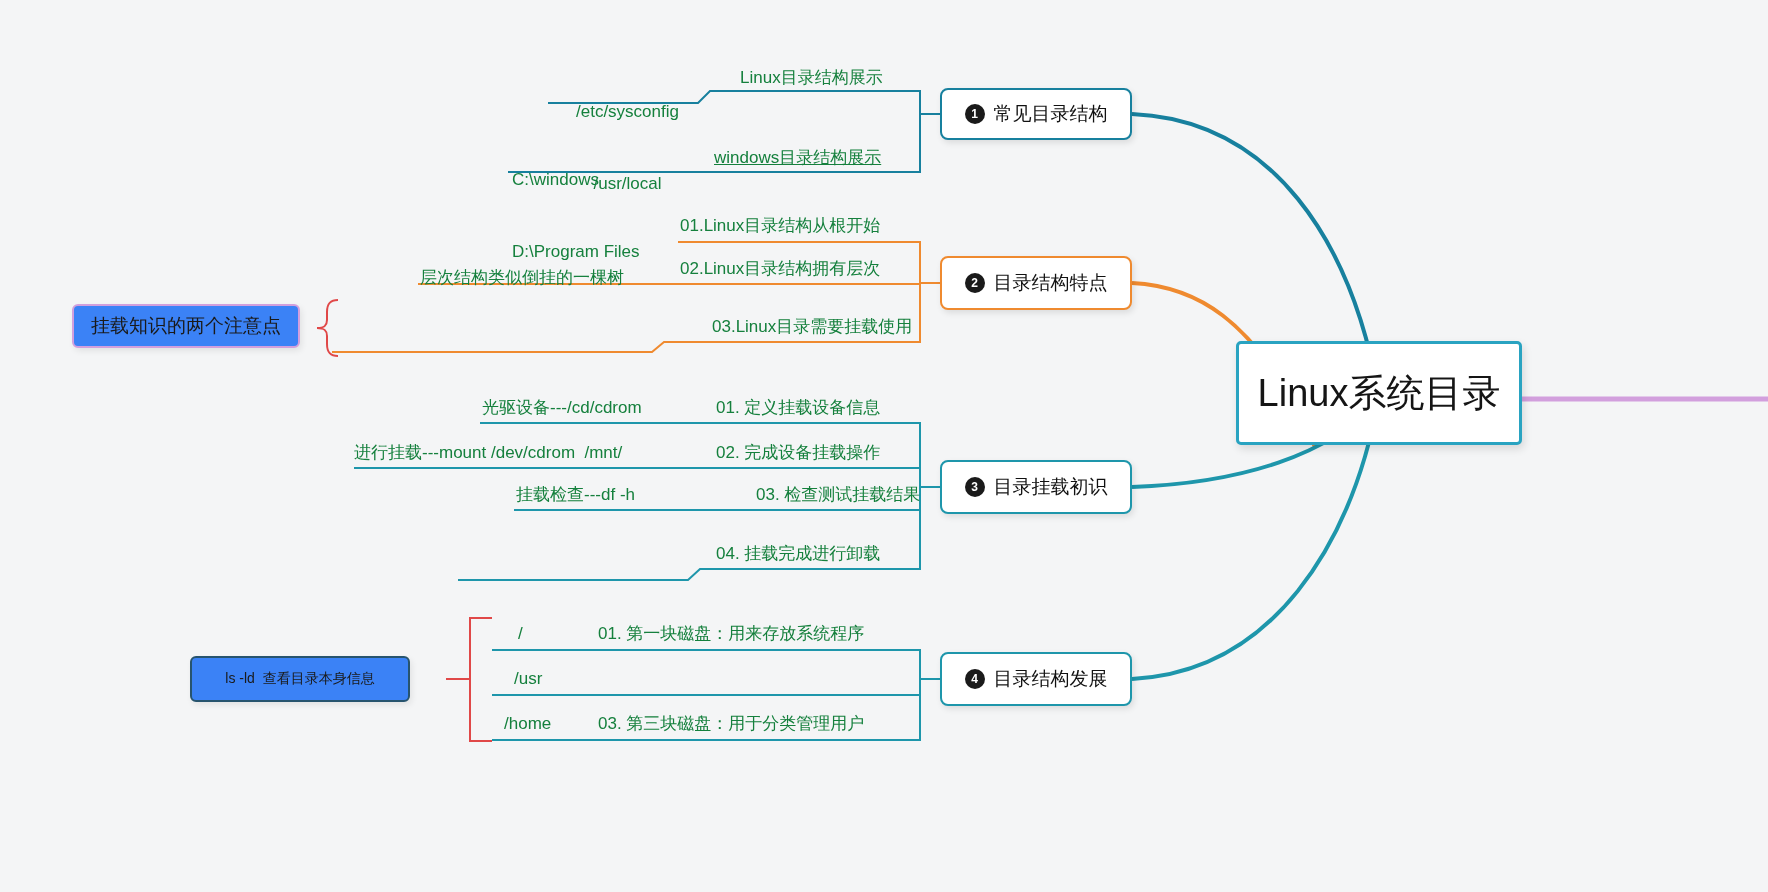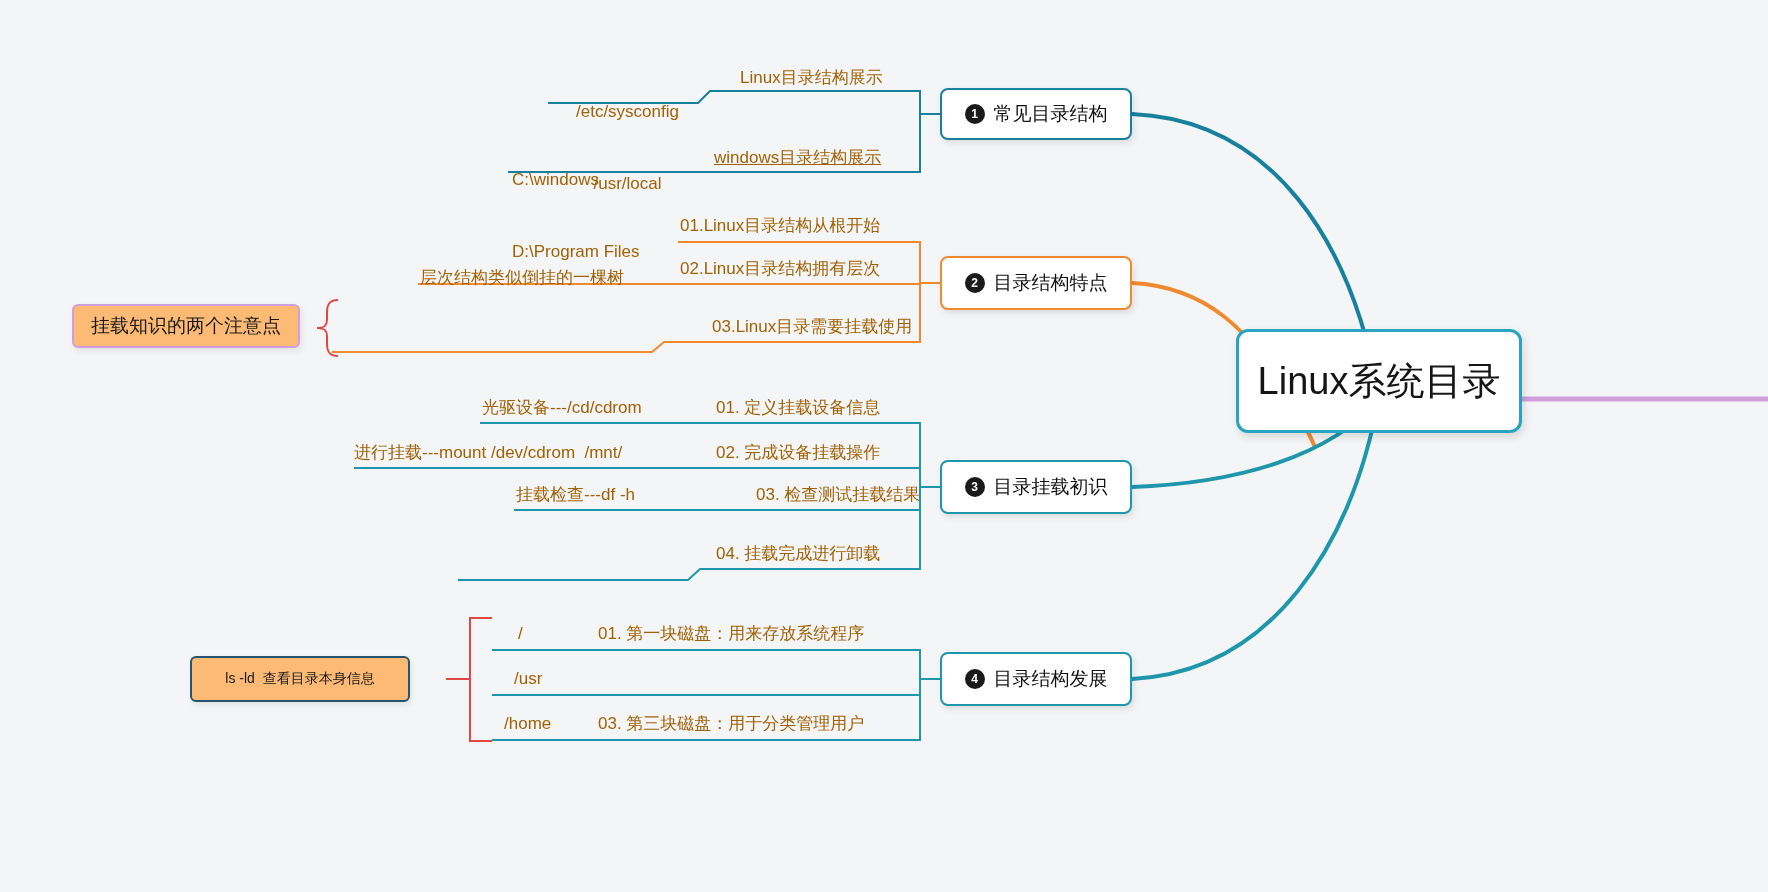--- a/index.html
+++ b/index.html
@@ -19,21 +19,21 @@
   .s-teal  { stroke: var(--teal,  #17809e); stroke-width:2; }
   .s-teal2 { stroke: var(--teal2, #1e96ab); stroke-width:2; }
   .s-orange{ stroke: var(--orange,#ef8a2f); stroke-width:2; }
   .s-red   { stroke: var(--red,   #e04848); stroke-width:2; }
   .s-plum  { stroke: var(--plum,  #d29fdd); stroke-width:5; }
   .w4 { stroke-width:4; }
 
   .leaf {
     position:absolute;
     font-size:17px;
-    color:#a16207;
+    color:#15803d;
     white-space:pre;
     line-height:24px;
   }
   .leaf.small { font-size:16px; line-height:23px; }
   .leaf.center { text-align:center; }
 
   .topic {
     position:absolute;
     width:192px; height:52px;
     background:#fff;
@@ -48,36 +48,36 @@
   .topic.b3, .topic.b4 { border-color: var(--teal2,#1e96ab); }
   .badge {
     width:20px; height:20px; border-radius:50%;
     background:#1a1a1a; color:#fff;
     font-size:12px; font-weight:bold;
     display:flex; align-items:center; justify-content:center;
     flex:0 0 auto;
   }
   .callout {
     position:absolute;
-    background:#fdba74;
+    background:#3b82f6;
     border:2px solid #888;
     border-radius:6px;
     display:flex; align-items:center; justify-content:center;
     color:#1a1a1a;
     box-shadow:2px 3px 6px rgba(0,0,0,.08);
   }
   .callout.plum { left:72px; top:304px; width:228px; height:44px; font-size:19px; border-color: var(--plum,#d29fdd); }
   .callout.navy { left:190px; top:656px; width:220px; height:46px; font-size:14px; border-color: var(--navy,#27546e); white-space:pre; }
 
   #root-topic {
     position:absolute;
-    left:1236px; top:329px; width:286px; height:104px;
+    left:1236px; top:341px; width:286px; height:104px;
     background:#fff;
     border:3px solid var(--teal-bright,#29a3c1);
-    border-radius:12px;
+    border-radius:5px;
     display:flex; align-items:center; justify-content:center;
     font-size:38px; color:#151515;
     box-shadow:2px 4px 9px rgba(0,0,0,.12);
   }
 </style>
 </head>
 <body>
 
 <div id="canvas">
 

